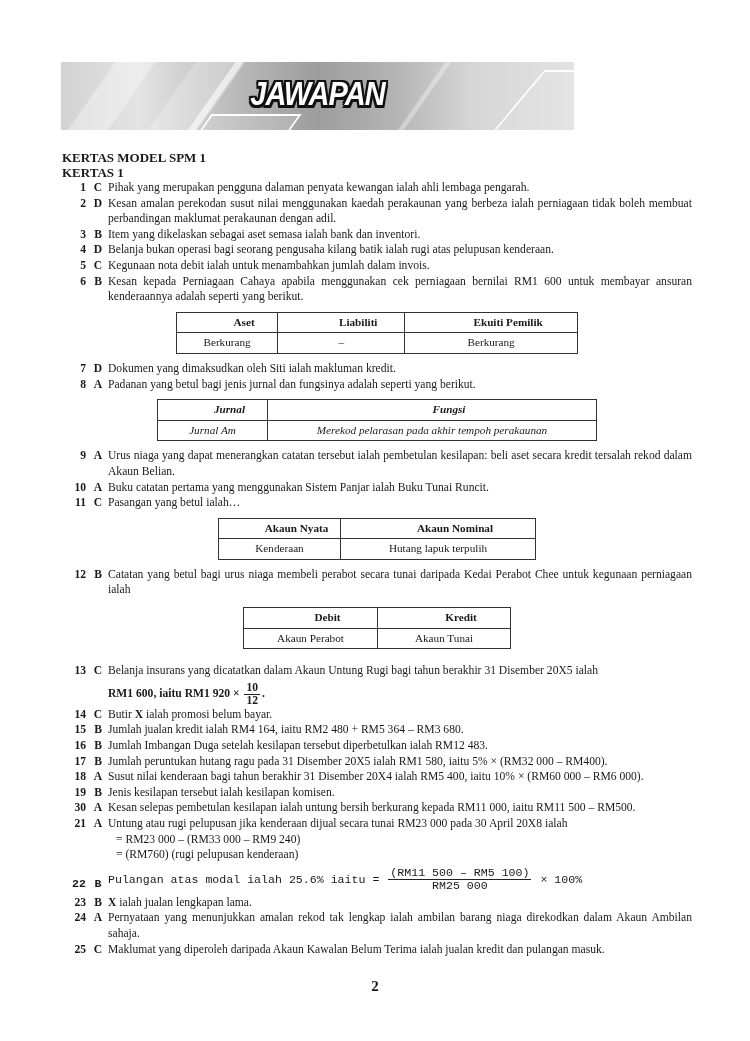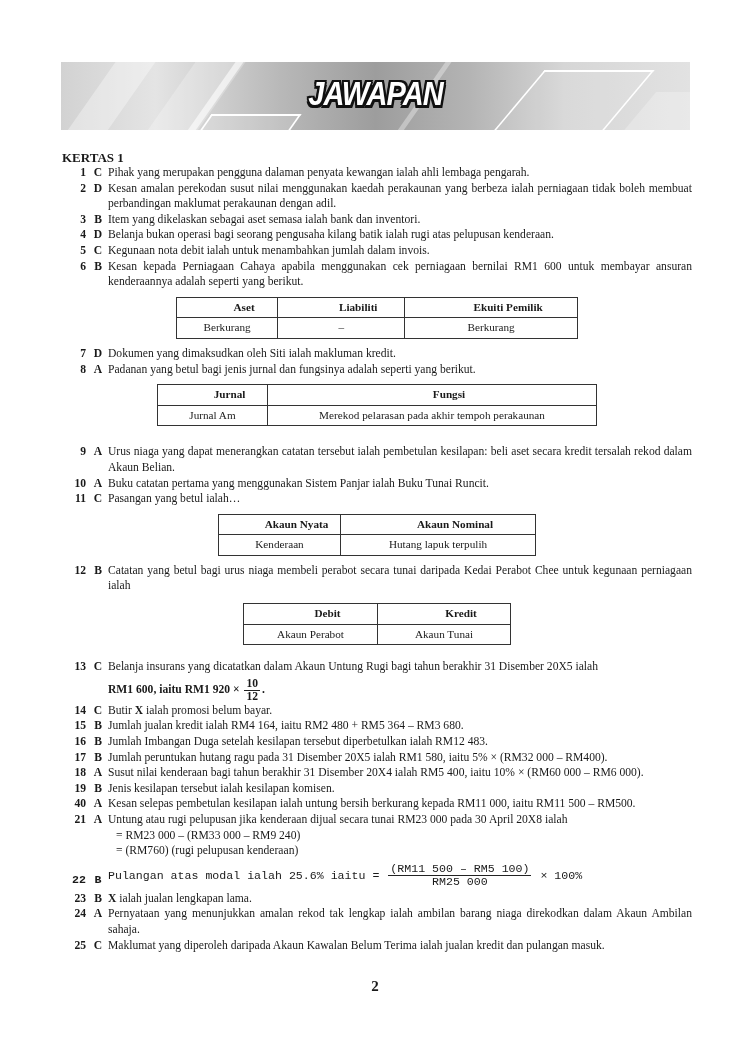--- a/index.html
+++ b/index.html
@@ -1,20 +1,20 @@
 <!DOCTYPE html>
 <html><head>
 <meta charset="utf-8">
 <style>
   * { box-sizing: border-box; margin: 0; padding: 0; }
   html, body { width: 750px; height: 1041px; background: #ffffff; }
   body { font-family: "Liberation Serif", "DejaVu Serif", serif; color: #1a1a1a; position: relative; overflow: hidden; }
 
   .banner {
-    position: absolute; left: 61px; top: 62px; width: 629px; height: 68px;
+    position: absolute; left: 61px; top: 62px; width: 513px; height: 68px;
     background: linear-gradient(90deg, #d2d2d2 0%, #e4e4e4 15%, #b8b8b8 35%, #9d9d9d 50%, #b4b4b4 65%, #d6d6d6 80%, #e2e2e2 100%);
     overflow: hidden;
   }
   .banner .stripe { position: absolute; top: -10px; height: 90px; transform: skewX(-35deg); }
   .banner .s1 { left: 30px; width: 40px; background: rgba(255,255,255,0.35); }
   .banner .s2 { left: 110px; width: 50px; background: rgba(255,255,255,0.25); }
   .banner .s3 { left: 150px; width: 8px; background: rgba(255,255,255,0.6); }
   .banner .s4 { left: 360px; width: 6px; background: rgba(255,255,255,0.35); }
   .banner .frame1 { position: absolute; left: 140px; top: 52px; width: 90px; height: 30px; border: 2px solid #ffffff; border-bottom: none; transform: skewX(-35deg); background: rgba(255,255,255,0.15); }
   .banner .frame2 { position: absolute; left: 450px; top: 8px; width: 110px; height: 80px; border: 2px solid #ffffff; border-bottom: none; transform: skewX(-40deg); background: rgba(255,255,255,0.08); }
@@ -54,20 +54,21 @@
   <div class="stripe s2"></div>
   <div class="stripe s3"></div>
   <div class="stripe s4"></div>
   <div class="frame1"></div>
   <div class="frame2"></div>
   <div class="frame3"></div>
   <div class="banner-title">JAWAPAN</div>
 </div>
 
 <div class="content">
+  <div class="heading">KERTAS MODEL SPM 1</div>
   <div class="heading">KERTAS 1</div>
 
   <div class="q">
       <span class="num">1</span>
       <span class="ans">C</span>
       <span class="txt">Pihak yang merupakan pengguna dalaman penyata kewangan ialah ahli lembaga pengarah.</span>
     </div>
   <div class="q">
       <span class="num">2</span>
       <span class="ans">D</span>
@@ -113,21 +114,21 @@
       <span class="num">7</span>
       <span class="ans">D</span>
       <span class="txt">Dokumen yang dimaksudkan oleh Siti ialah makluman kredit.</span>
     </div>
   <div class="q">
       <span class="num">8</span>
       <span class="ans">A</span>
       <span class="txt">Padanan yang betul bagi jenis jurnal dan fungsinya adalah seperti yang berikut.</span>
     </div>
 
-  <table class="ans-table" style="width:440px; margin-top:7px; margin-bottom:18px;">
+  <table class="ans-table" style="width:440px; margin-top:7px; margin-bottom:7px;font-style:italic;">
     <tbody>
         <tr>
           <th style="width:110px">Jurnal</th>
           <th>Fungsi</th>
         </tr>
     <tr>
           <td>Jurnal Am</td>
           <td>Merekod pelarasan pada akhir tempoh perakaunan</td>
         </tr>
   </tbody>
@@ -218,21 +219,21 @@
       <span class="num">18</span>
       <span class="ans">A</span>
       <span class="txt">Susut nilai kenderaan bagi tahun berakhir 31 Disember 20X4 ialah RM5 400, iaitu 10% × (RM60 000 – RM6 000).</span>
     </div>
   <div class="q">
       <span class="num">19</span>
       <span class="ans">B</span>
       <span class="txt">Jenis kesilapan tersebut ialah kesilapan komisen.</span>
     </div>
   <div class="q">
-      <span class="num">40</span>
+      <span class="num">30</span>
       <span class="ans">A</span>
       <span class="txt">Kesan selepas pembetulan kesilapan ialah untung bersih berkurang kepada RM11 000, iaitu RM11 500 – RM500.</span>
     </div>
 
   <div class="q">
     <span class="num">21</span>
     <span class="ans">A</span>
     <span class="txt">
       <span class="line">Untung atau rugi pelupusan jika kenderaan dijual secara tunai RM23 000 pada 30 April 20X8 ialah</span>
       <span class="line" style="padding-left:8px;">= RM23 000 – (RM33 000 – RM9 240)</span>

